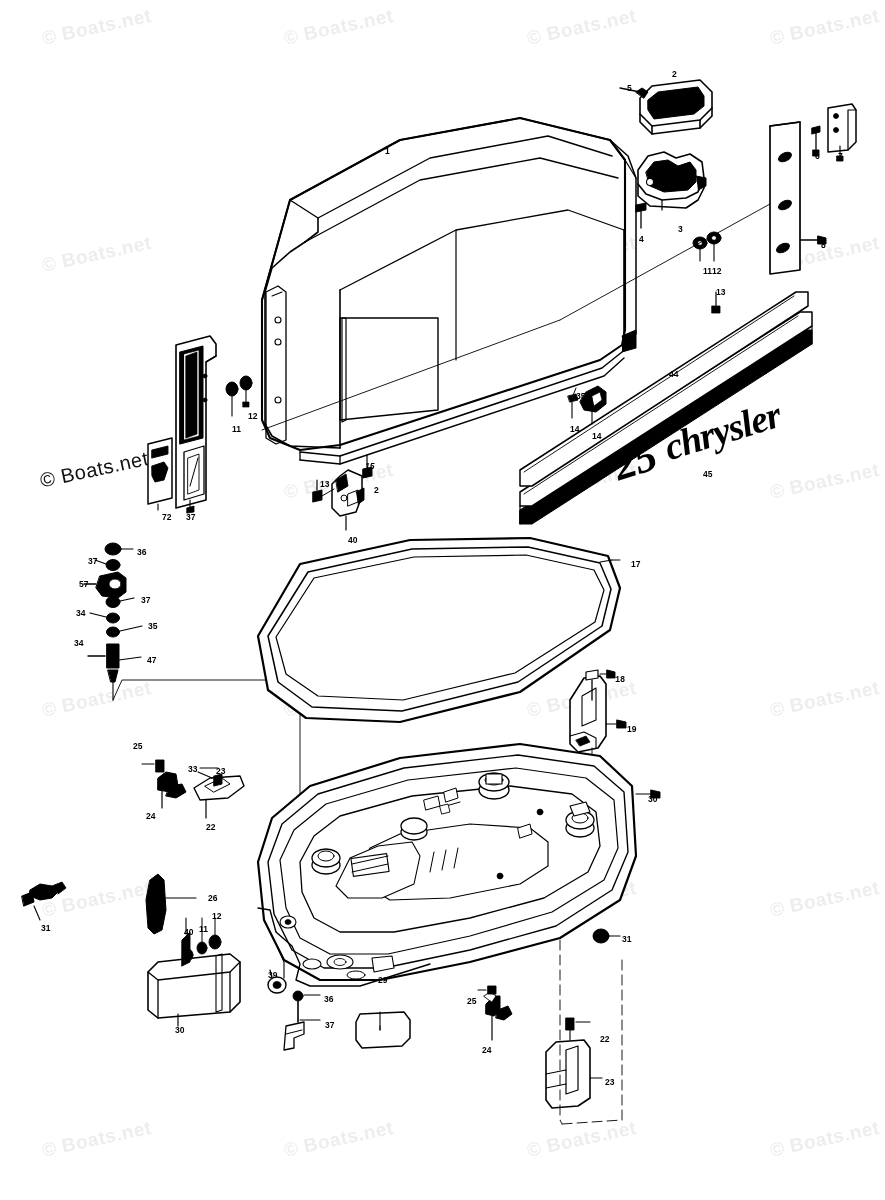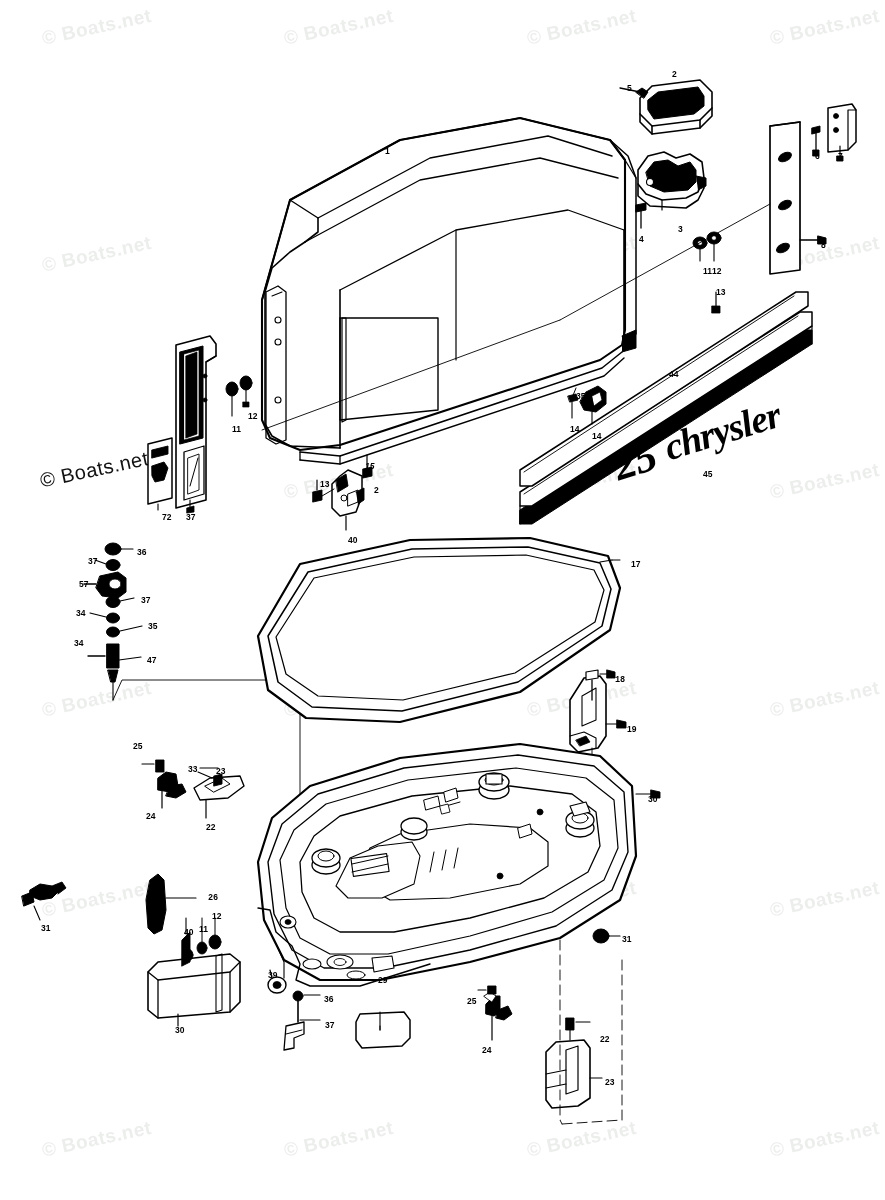--- a/index.html
+++ b/index.html
@@ -481,21 +481,21 @@
       <div class="callout" style="left: 627px; top: 725px;">19</div>
       <div class="callout" style="left: 648px; top: 795px;">30</div>
       <div class="callout" style="left: 206px; top: 823px;">22</div>
       <div class="callout" style="left: 600px; top: 1035px;">22</div>
       <div class="callout" style="left: 216px; top: 767px;">23</div>
       <div class="callout" style="left: 605px; top: 1078px;">23</div>
       <div class="callout" style="left: 146px; top: 812px;">24</div>
       <div class="callout" style="left: 482px; top: 1046px;">24</div>
       <div class="callout" style="left: 133px; top: 742px;">25</div>
       <div class="callout" style="left: 467px; top: 997px;">25</div>
-      <div class="callout" style="left: 208px; top: 894px; font-family: Liberation Mono, monospace;">26</div>
+      <div class="callout" style="left: 208px; top: 894px;">26</div>
       <div class="callout" style="left: 268px; top: 971px;">39</div>
       <div class="callout" style="left: 147px; top: 656px;">47</div>
       <div class="callout" style="left: 378px; top: 976px;">29</div>
       <div class="callout" style="left: 175px; top: 1026px;">30</div>
       <div class="callout" style="left: 41px; top: 924px;">31</div>
       <div class="callout" style="left: 622px; top: 935px;">31</div>
       <div class="callout" style="left: 188px; top: 765px;">33</div>
       <div class="callout" style="left: 76px; top: 609px;">34</div>
       <div class="callout" style="left: 74px; top: 639px;">34</div>
       <div class="callout" style="left: 148px; top: 622px;">35</div>

